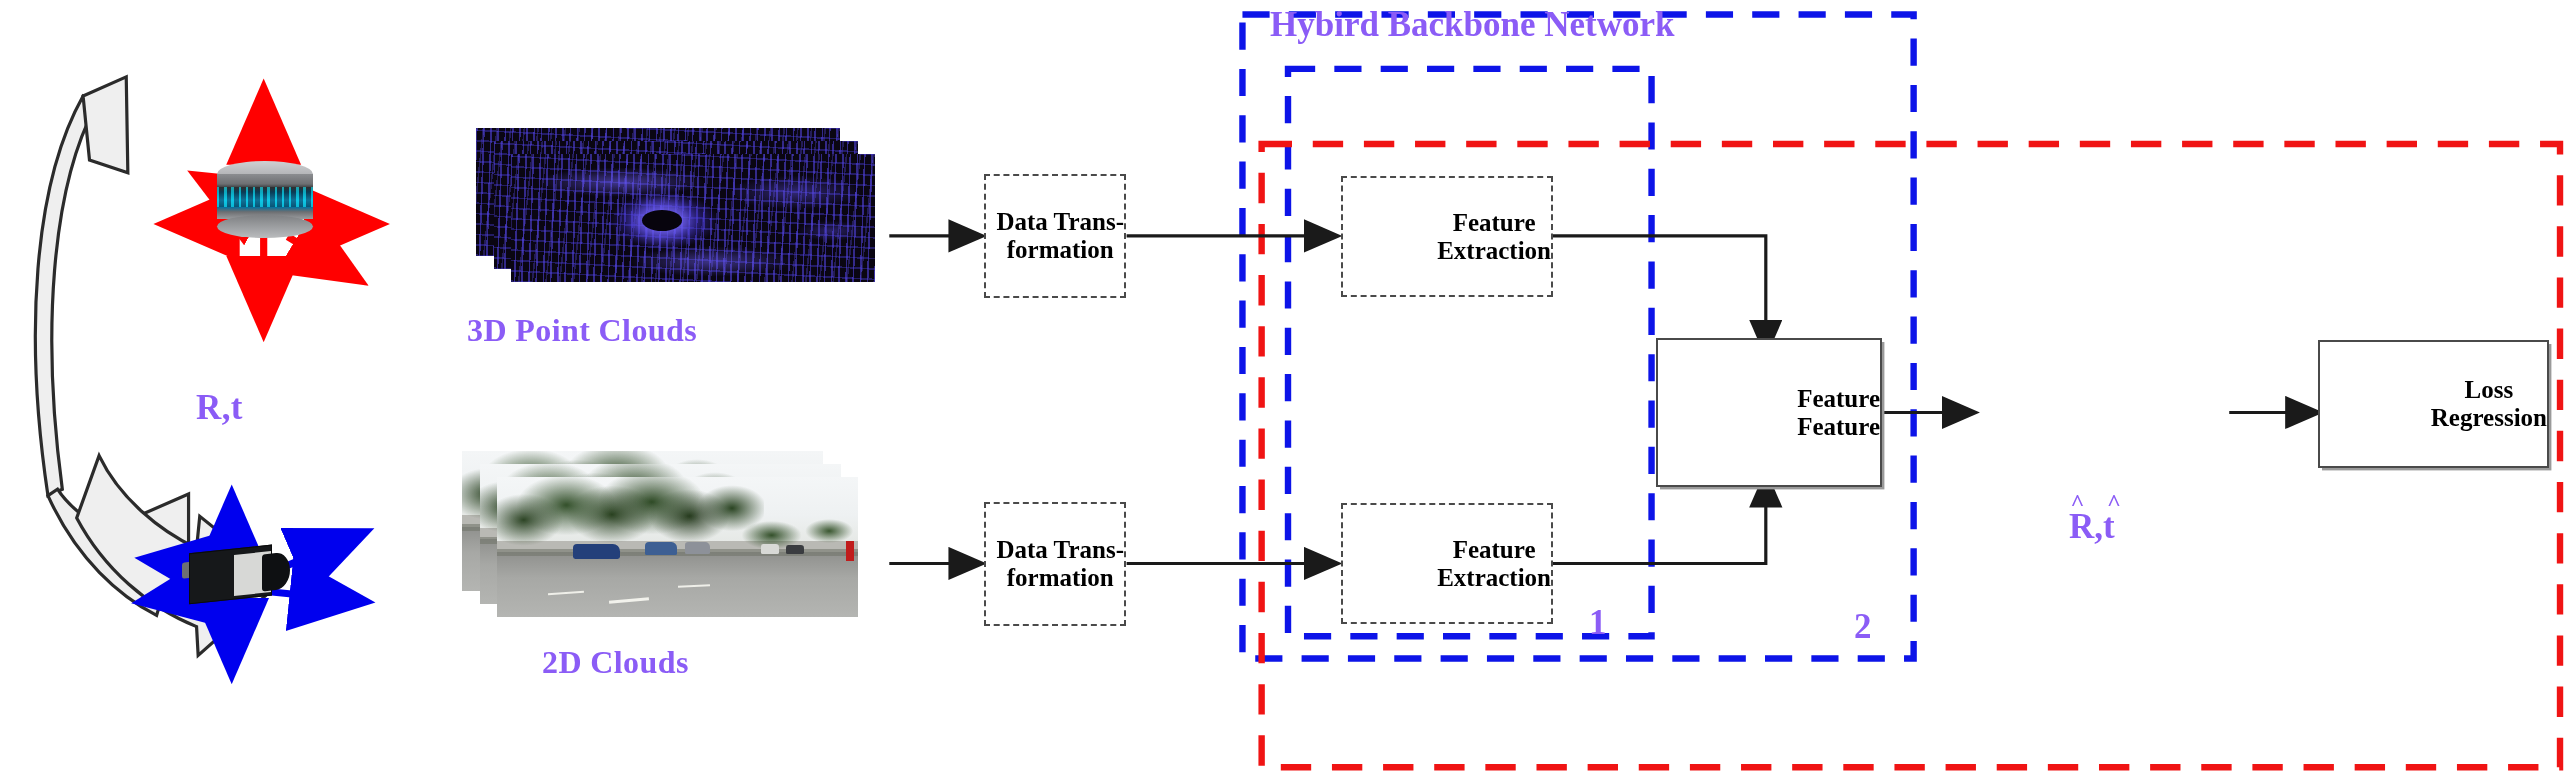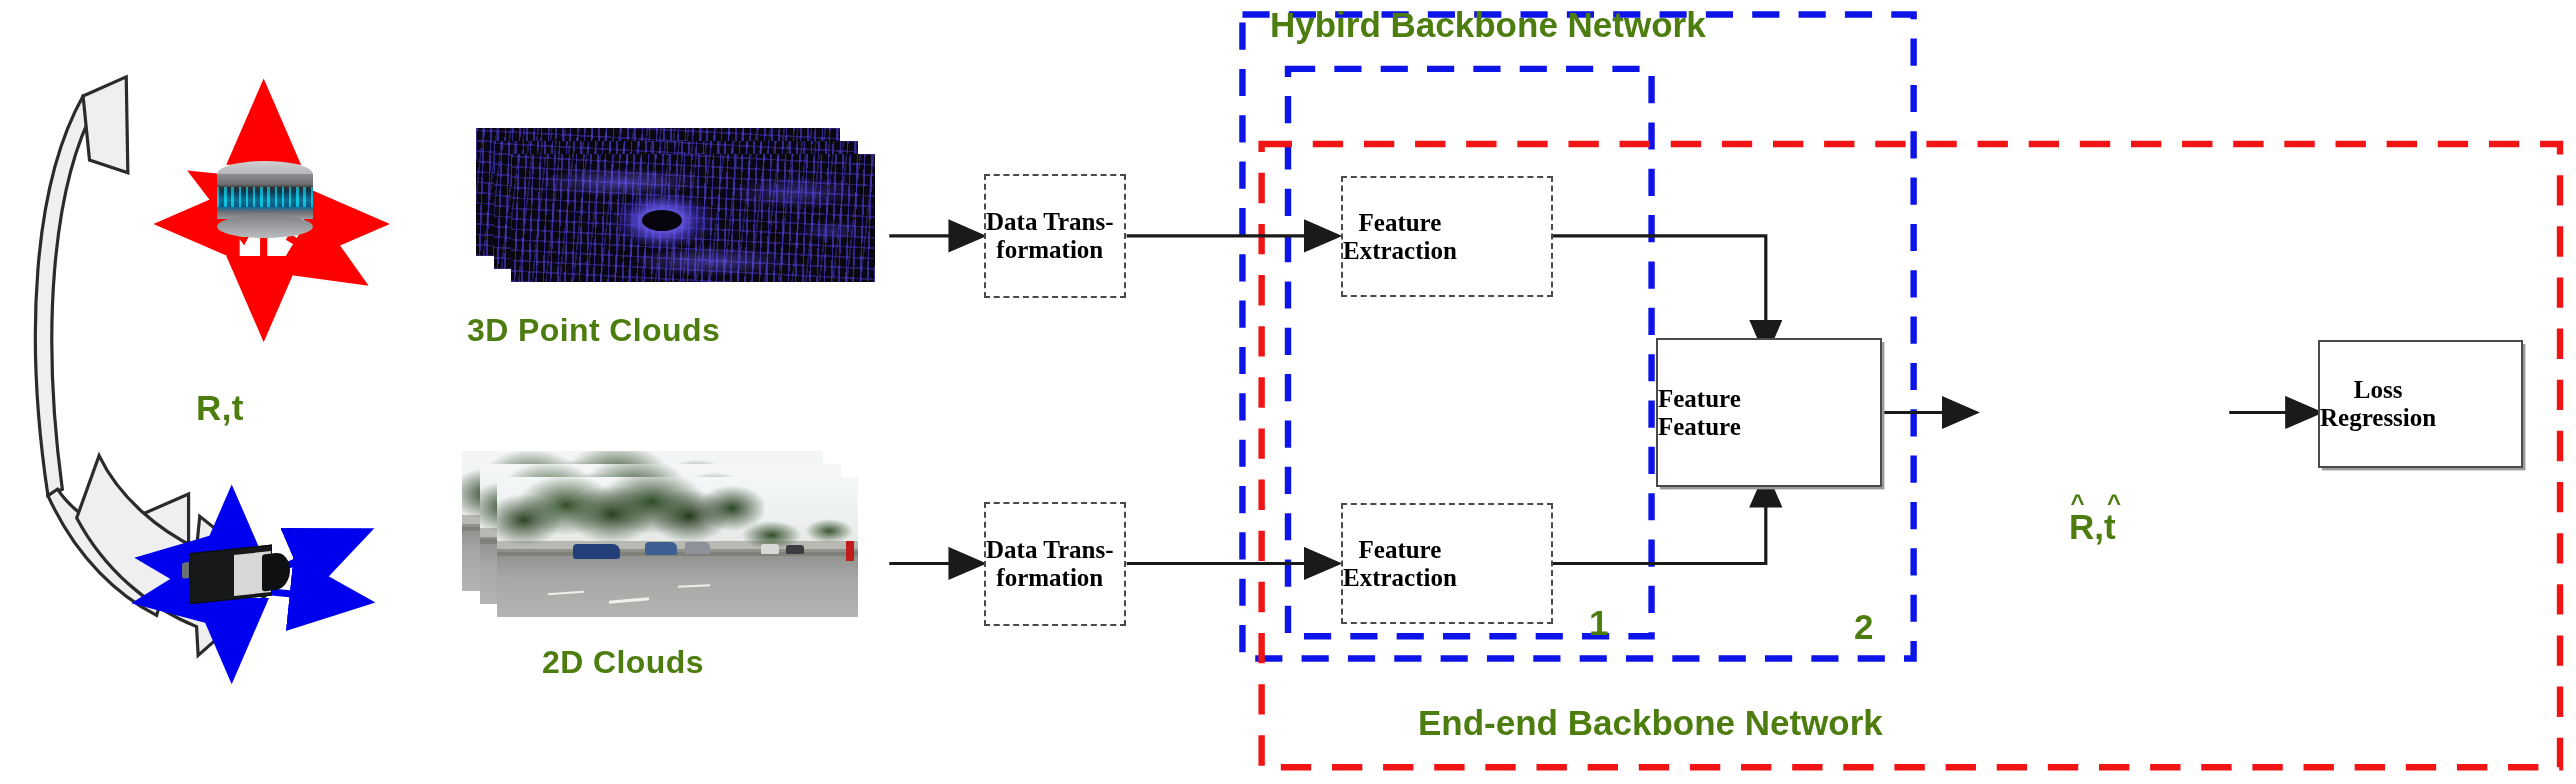--- a/index.html
+++ b/index.html
@@ -2,27 +2,27 @@
 <html style="font-size:12.8px"><head>
 <meta charset="utf-8">
 <style>
   html,body{margin:0;padding:0;background:#ffffff;}
   body{font-family:"Liberation Serif", serif;}
   #stage{position:relative;width:2576px;height:785px;background:#fff;overflow:hidden;}
 
   .abs{position:absolute;}
 
   
-  .lbl{position:absolute;font-family:Liberation Sans, sans-serif;font-weight:bold;color:#4d7c0f;white-space:nowrap;}
+  .lbl{position:absolute;font-family:Liberation Serif, serif;font-weight:bold;color:#8b5cf6;white-space:nowrap;}
   .caption{font-size:32px;letter-spacing:0.4px;}
   .boxtxt{font-size:25px;line-height:1.12;text-align:center;font-weight:bold;}
   .bignum{font-size:35px;font-weight:bold;}
 
   
-  .pbox{position:absolute;display:flex;align-items:center;justify-content:flex-start;
+  .pbox{position:absolute;display:flex;align-items:center;justify-content:flex-end;
         background:#fff;box-sizing:border-box;}
   .pbox.dashed{border:2.4px dashed #4a4a4a;}
   .pbox.solid{border:2.4px solid #4a4a4a;box-shadow:3.2px 3.2px 0 -0.8px #9a9a9a;}
   .pbox span{display:block;text-align:center;}
 
   
   .stackwrap{position:absolute;}
   .sheet{position:absolute;box-sizing:border-box;}
 
   .pc{background:#0a0612;overflow:hidden;}
@@ -251,37 +251,36 @@
   </div>
 
   <div class="pbox solid" style="left:1656px;top:338px;width:226px;height:149px;">
     <span class="boxtxt">
       <span>Feature</span>
       <span>Feature</span>
     </span>
   </div>
 
 
-  <div class="pbox solid" style="left:2318px;top:340px;width:205px;height:128px;">
+  <div class="pbox solid" style="left:2318px;top:340px;width:231px;height:128px;">
     <span class="boxtxt">
       <span>Loss</span>
       <span>Regression</span>
     </span>
   </div>
 
   <div class="lbl" style="left:2069px;top:507px;font-size:35px;">
     <span style="display:inline-block;position:relative;">
       <span>R,t</span>
       <span style="position:absolute;left:1.6px;top:-17.6px;font-size:24px;">^</span>
       <span style="position:absolute;left:38px;top:-17.6px;font-size:24px;">^</span>
     </span>
   </div>
 
   <div class="lbl" style="left:1270px;top:4.8px;font-size:35px;">Hybird Backbone Network</div>
 
-  <div class="lbl" style="left:1418px;top:703px;font-size:35px;">End-end Backbone Network</div>
 
   <div class="lbl bignum" style="left:1589px;top:603px;">1</div>
 
   <div class="lbl bignum" style="left:1854px;top:607px;">2</div>
 
 </div>
 
 
 </body></html>

